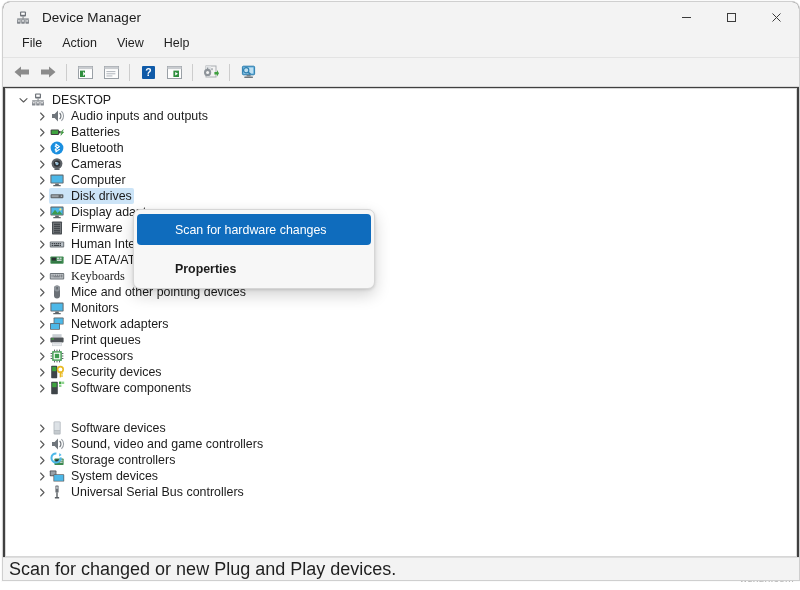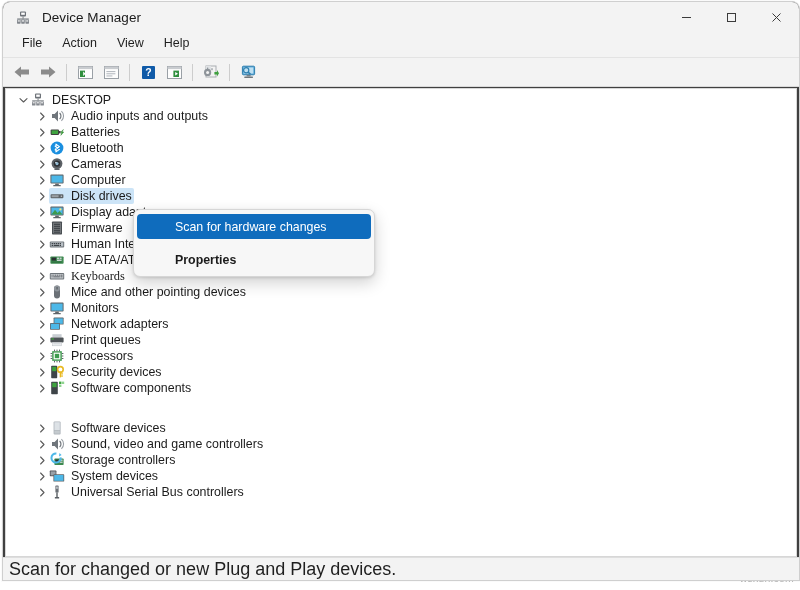--- a/index.html
+++ b/index.html
@@ -230,21 +230,21 @@
     top: 207px;
     width: 234px;
     background: #f7f7f7;
     border: 1px solid #d6d6d6;
     border-radius: 7px;
     box-shadow: 0 6px 16px rgba(0,0,0,.18), 0 1px 3px rgba(0,0,0,.12);
     padding: 4px 3px;
     z-index: 50;
   }
   .ctx-item {
-    height: 25px;
+    height: 31px;
     display: flex;
     align-items: center;
     border-radius: 4px;
     padding-left: 38px;
     font-size: 12.4px;
     color: #1b1b1b;
   }
   .ctx-item.highlight {
     background: #0f6cbd;
     color: #ffffff;

